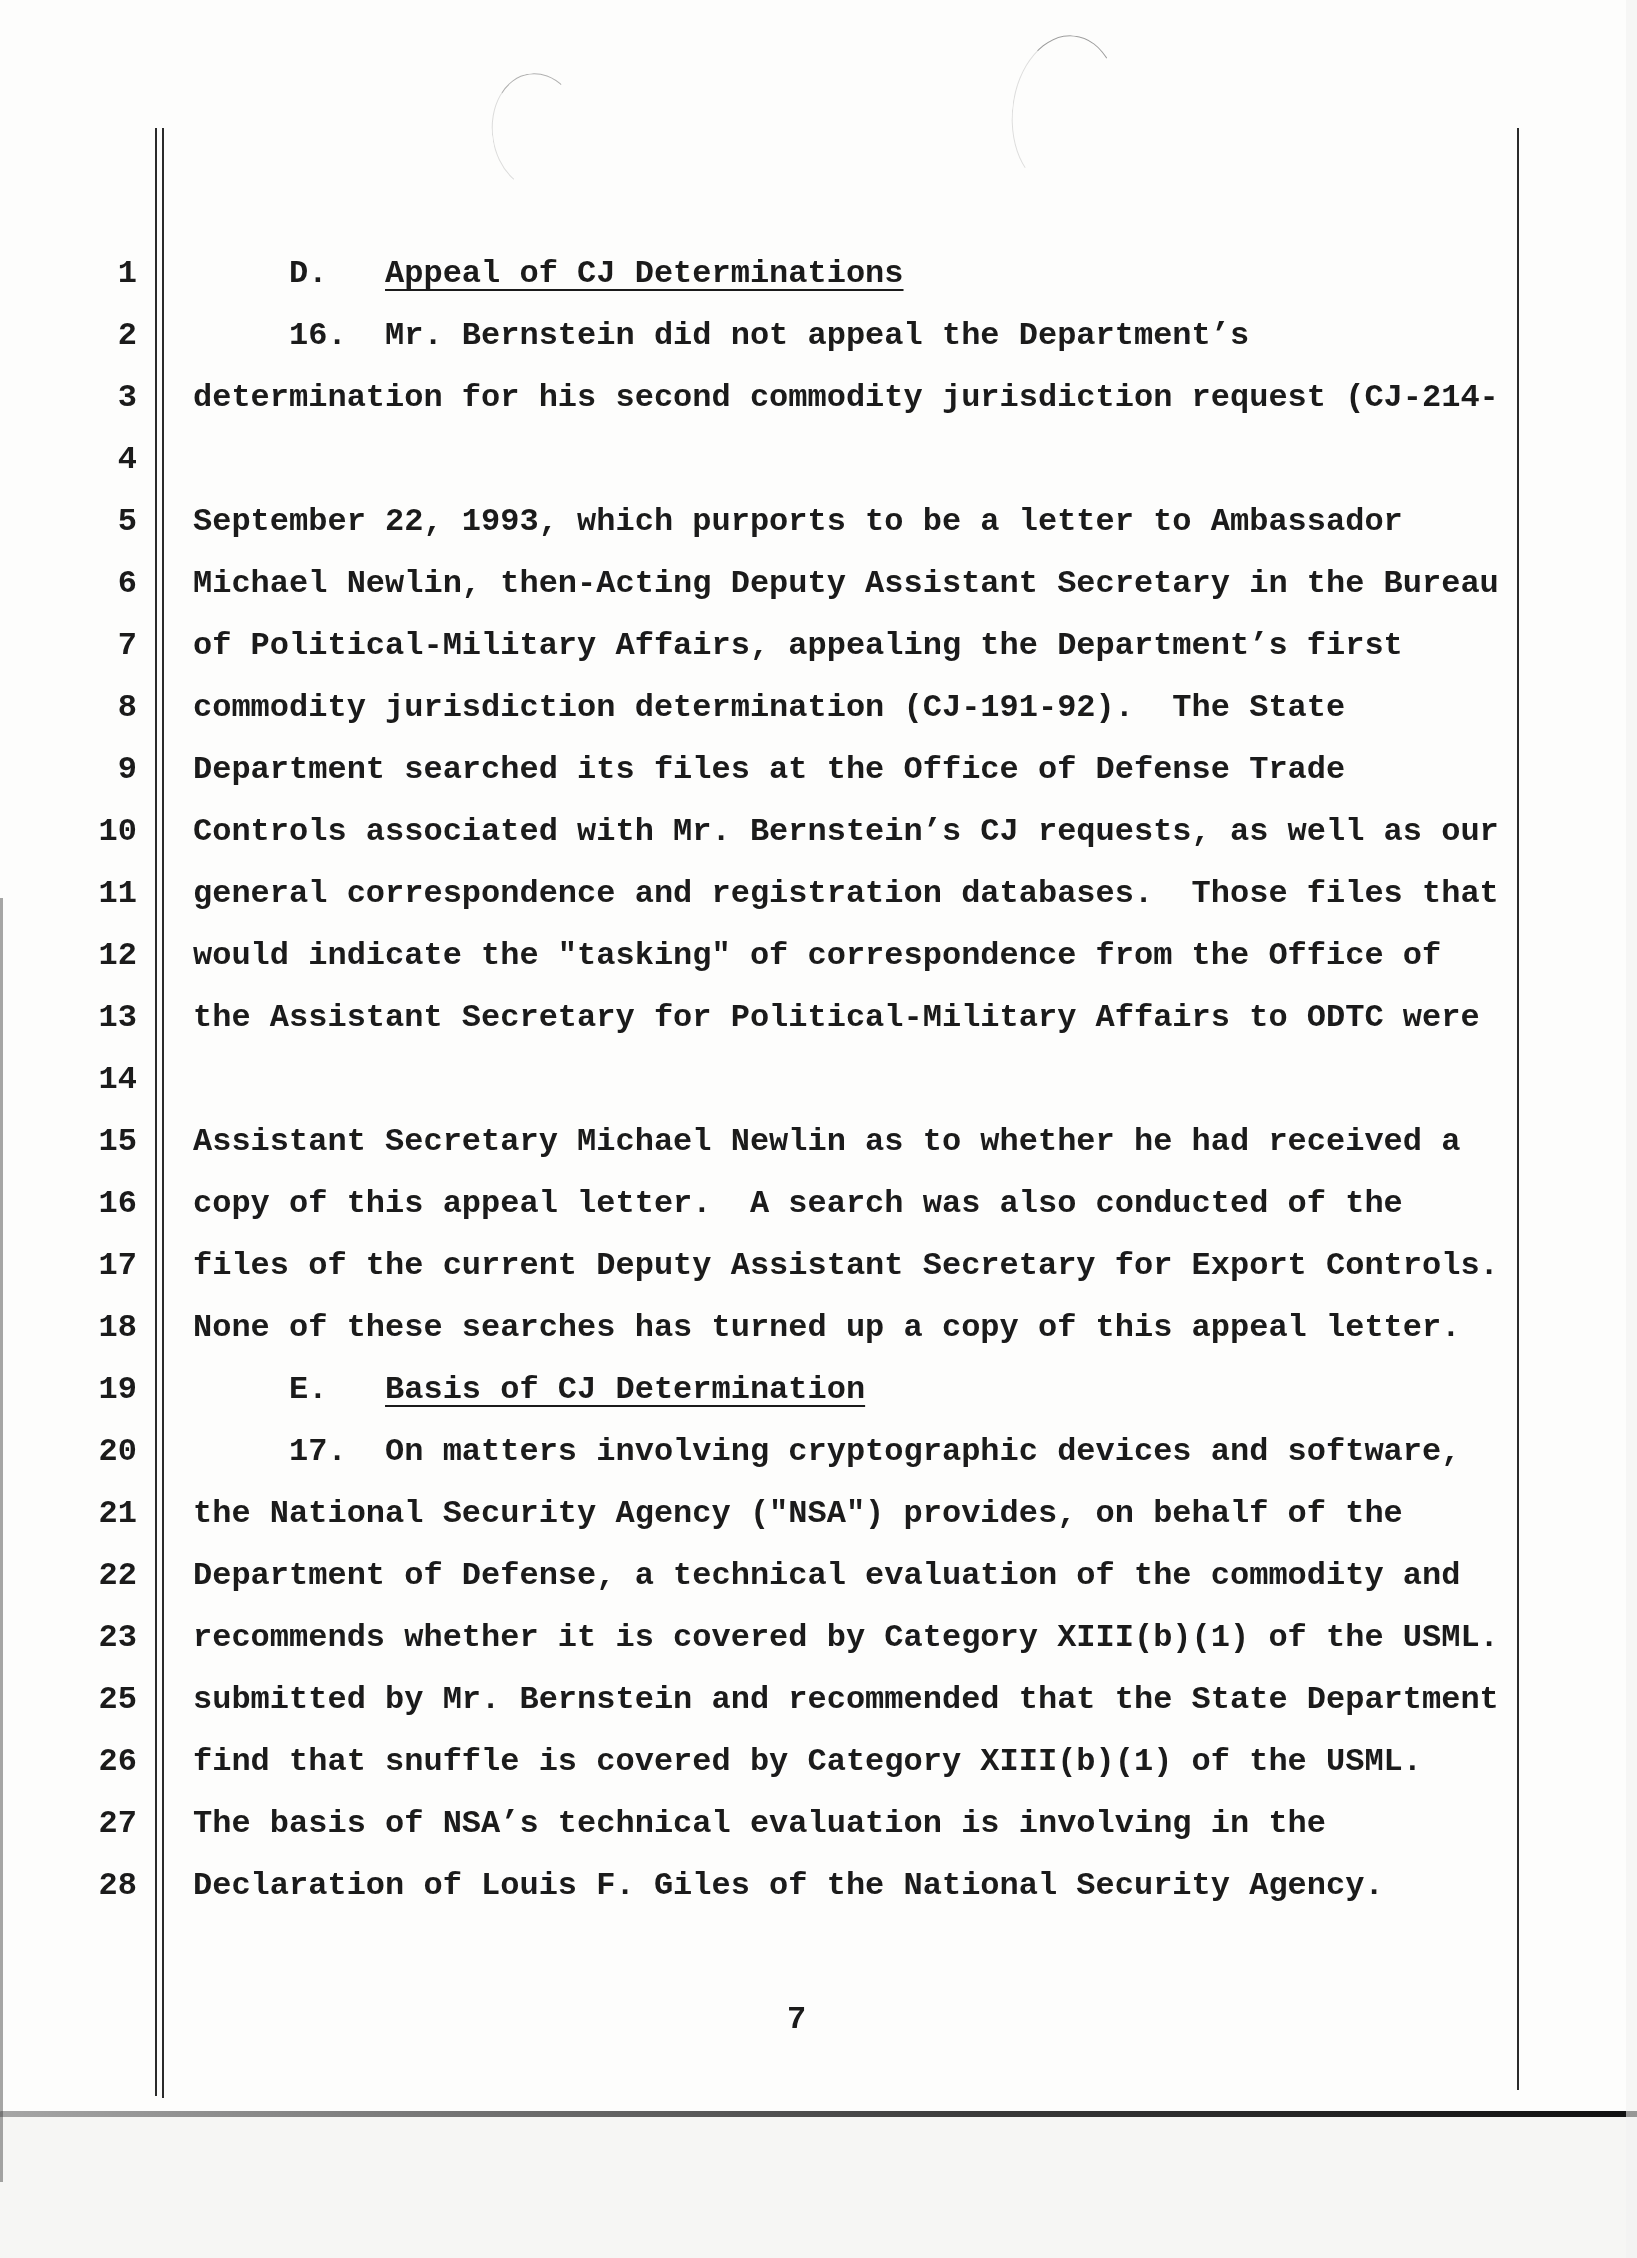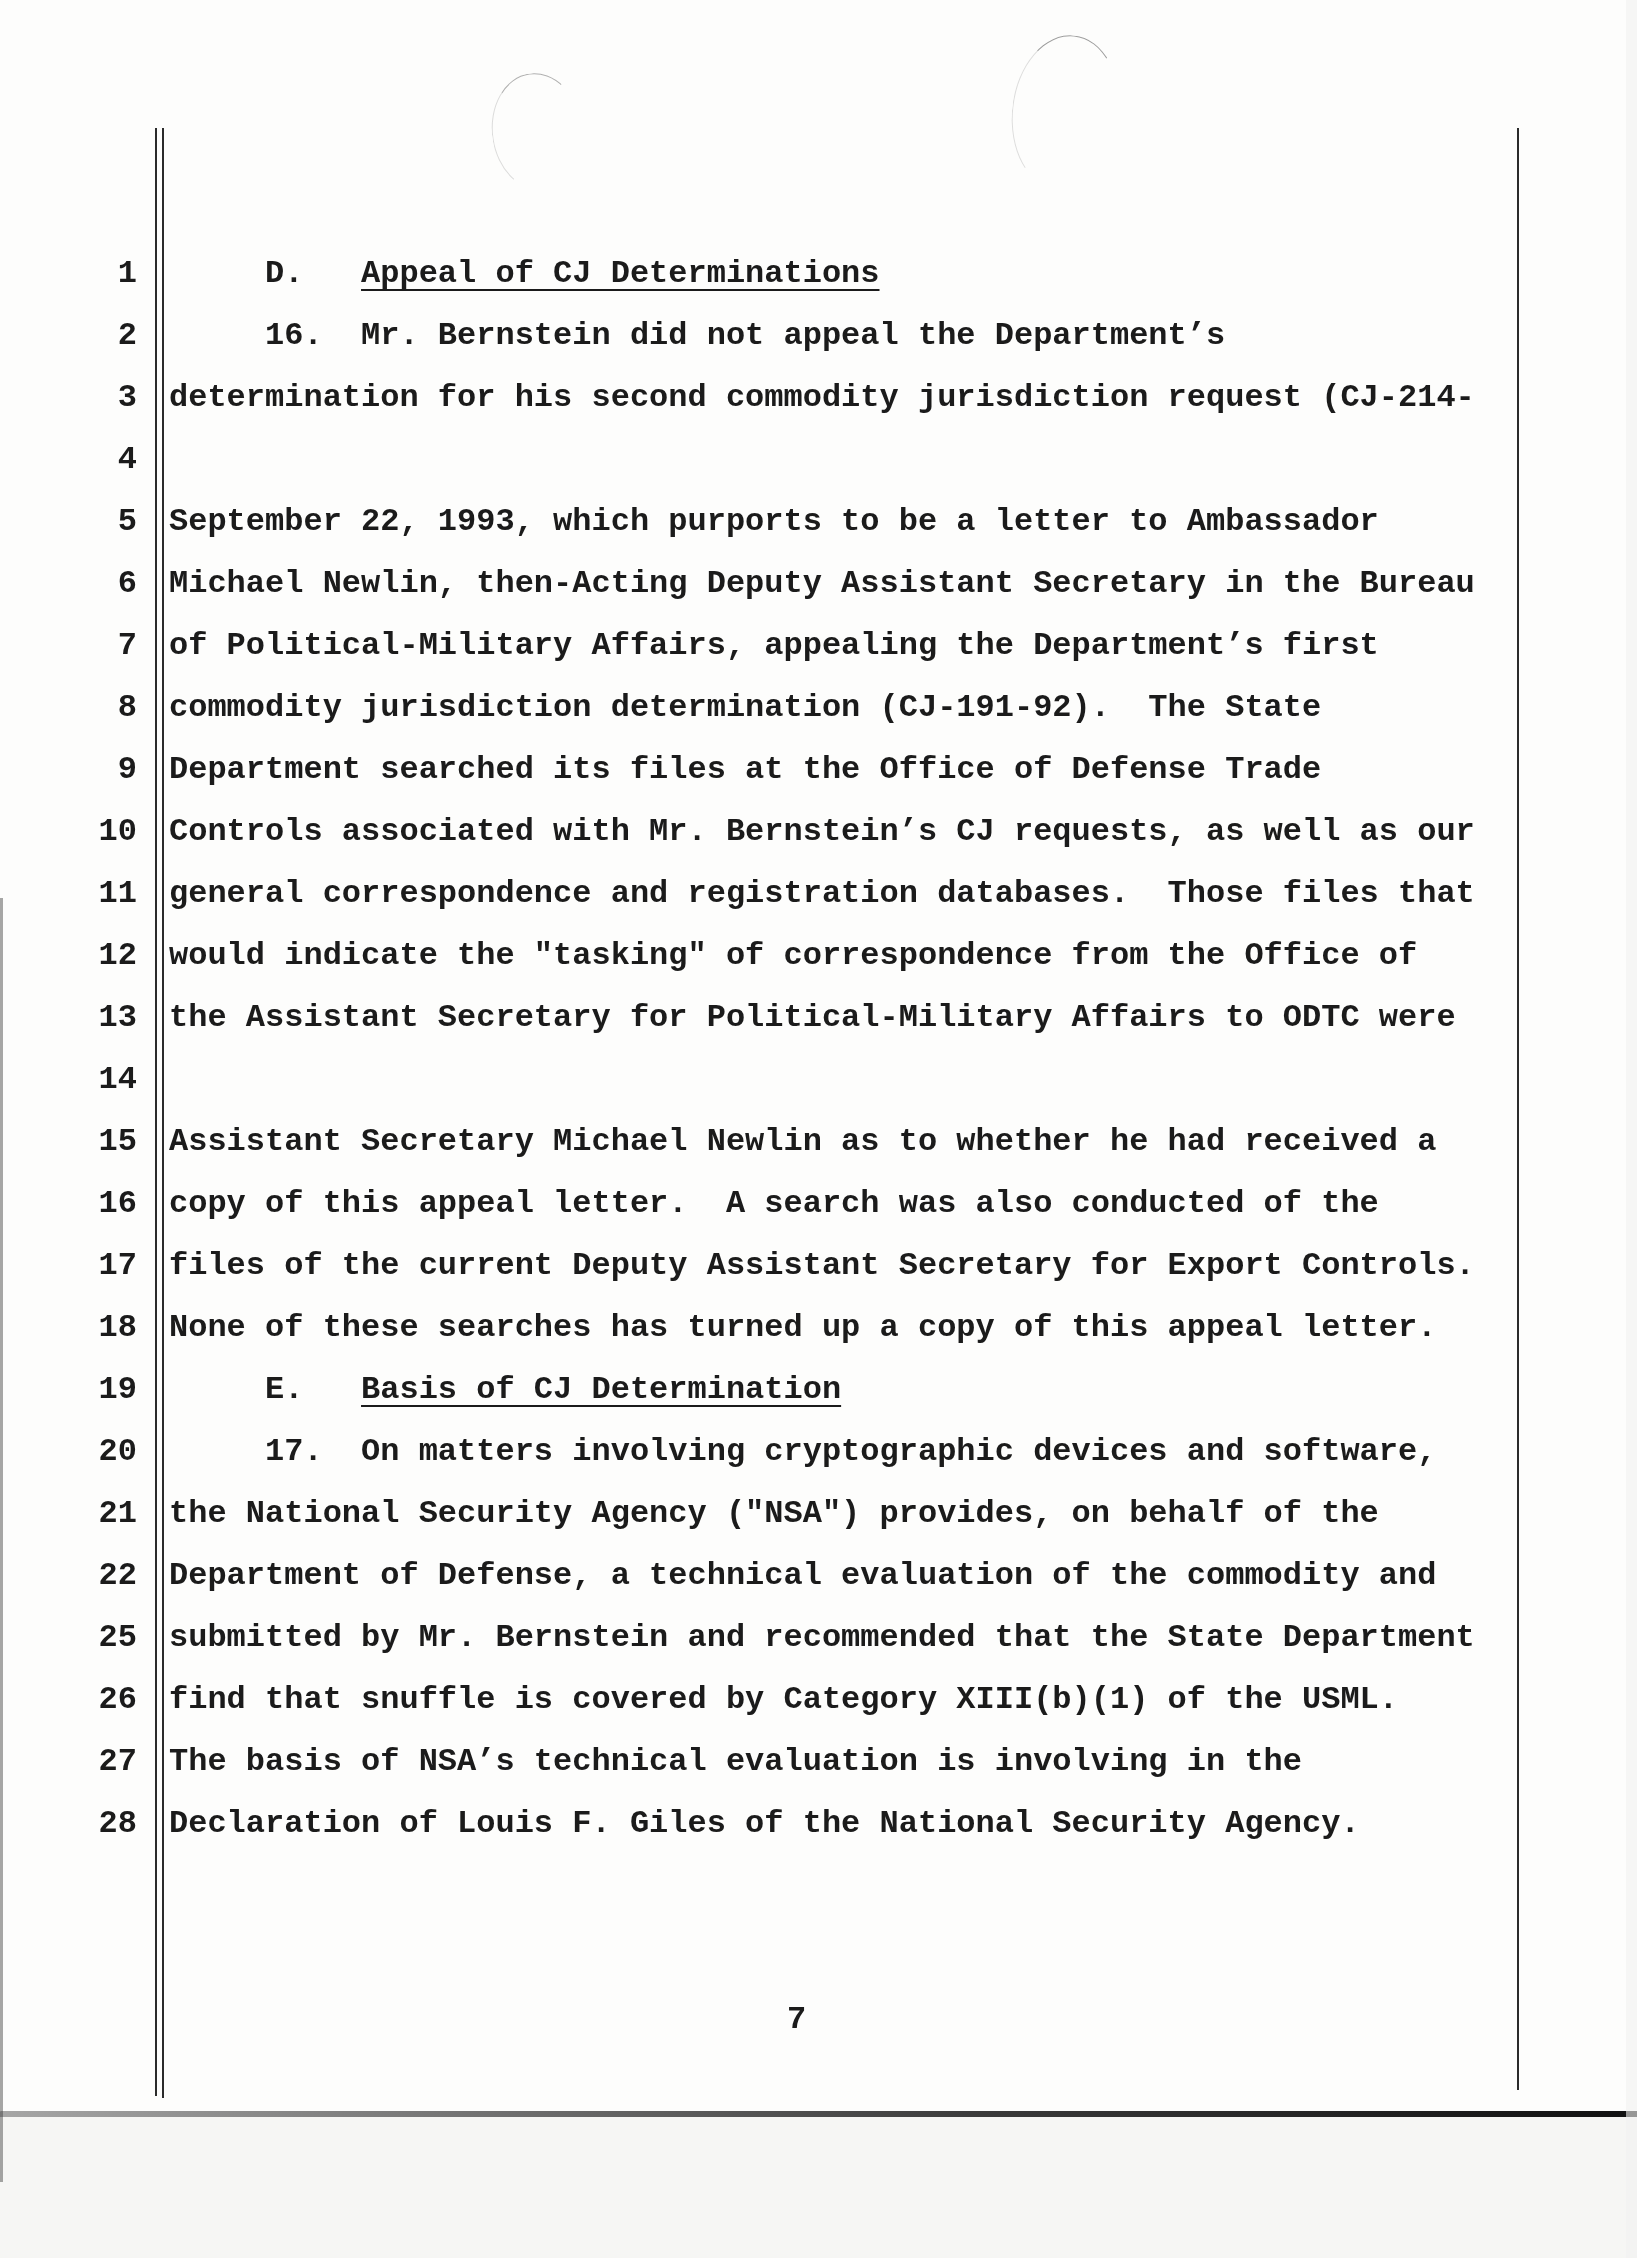--- a/index.html
+++ b/index.html
@@ -23,21 +23,21 @@
 
   
   .lines { position:absolute; top:243px; left:0; width:1638px; }
   .line {
     display:flex;
     height:62px; line-height:62px;
     font-size:32px; font-weight:700;
     white-space:pre;
   }
   .num { flex:0 0 137px; width:137px; text-align:right; }
-  .txt { margin-left:32px; }
+  .txt { margin-left:56px; }
   .u {
     text-decoration:underline;
     text-decoration-thickness:2.4px;
     text-underline-offset:6.8px;
   }
 
   .page-num {
     position:absolute; top:1989px; left:0; width:1593px;
     text-align:center;
     font-size:32px; font-weight:700; line-height:62px;
@@ -106,20 +106,21 @@
       <div class="line"><span class="num">13</span><span class="txt"><span>the Assistant Secretary for Political-Military Affairs to ODTC were</span></span></div>
       <div class="line"><span class="num">14</span></div>
       <div class="line"><span class="num">15</span><span class="txt"><span>Assistant Secretary Michael Newlin as to whether he had received a</span></span></div>
       <div class="line"><span class="num">16</span><span class="txt"><span>copy of this appeal letter.  A search was also conducted of the</span></span></div>
       <div class="line"><span class="num">17</span><span class="txt"><span>files of the current Deputy Assistant Secretary for Export Controls.</span></span></div>
       <div class="line"><span class="num">18</span><span class="txt"><span>None of these searches has turned up a copy of this appeal letter.</span></span></div>
       <div class="line"><span class="num">19</span><span class="txt"><span>     E.   </span><span class="u">Basis of CJ Determination</span></span></div>
       <div class="line"><span class="num">20</span><span class="txt"><span>     17.  On matters involving cryptographic devices and software,</span></span></div>
       <div class="line"><span class="num">21</span><span class="txt"><span>the National Security Agency ("NSA") provides, on behalf of the</span></span></div>
       <div class="line"><span class="num">22</span><span class="txt"><span>Department of Defense, a technical evaluation of the commodity and</span></span></div>
+      <div class="line"><span class="num">23</span><span class="txt"><span>recommends whether it is covered by Category XIII(b)(1) of the USML.</span></span></div>
       <div class="line"><span class="num">25</span><span class="txt"><span>submitted by Mr. Bernstein and recommended that the State Department</span></span></div>
       <div class="line"><span class="num">26</span><span class="txt"><span>find that snuffle is covered by Category XIII(b)(1) of the USML.</span></span></div>
       <div class="line"><span class="num">27</span><span class="txt"><span>The basis of NSA’s technical evaluation is involving in the</span></span></div>
       <div class="line"><span class="num">28</span><span class="txt"><span>Declaration of Louis F. Giles of the National Security Agency.</span></span></div>
     </div>
 
   <div class="page-num">7</div>
 
   <div class="edge-shadow"></div>
   <div class="below"></div>

